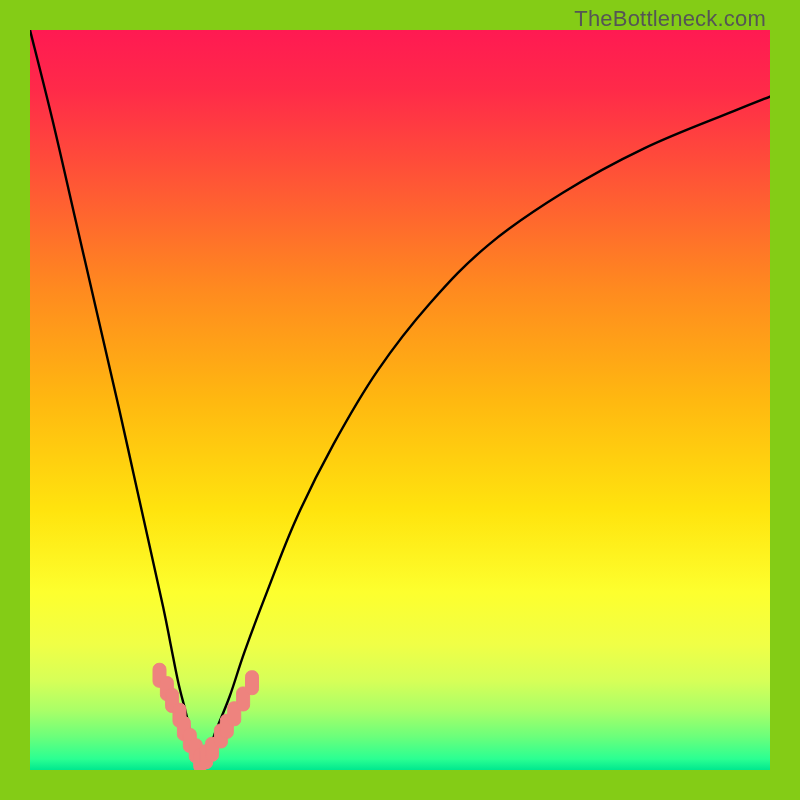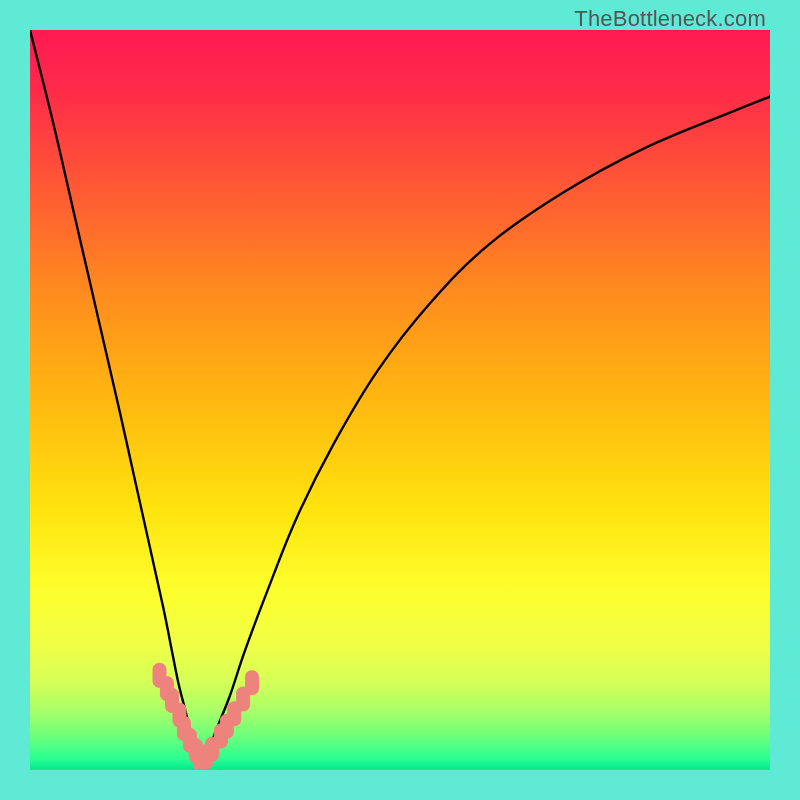--- a/index.html
+++ b/index.html
@@ -8,21 +8,21 @@
     width: 800px;
     height: 800px;
     overflow: hidden;
     background: #000;
     font-family: Arial, Helvetica, sans-serif;
   }
   .frame {
     position: absolute;
     left: 0; top: 0;
     width: 800px; height: 800px;
-    background: #5eead4;
+    background: #84cc16;
   }
   .plot-area {
     position: absolute;
     left: 30px;
     top: 30px;
     width: 740px;
     height: 740px;
     overflow: hidden;
   }
   .gradient-bg {

